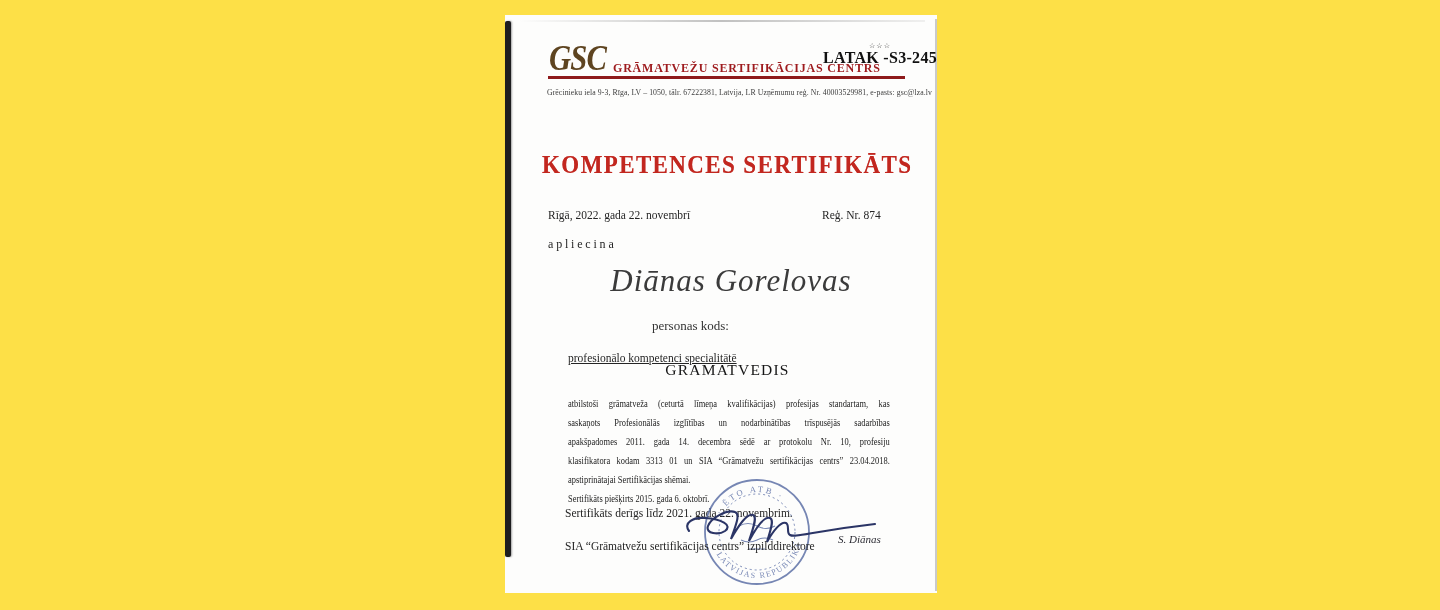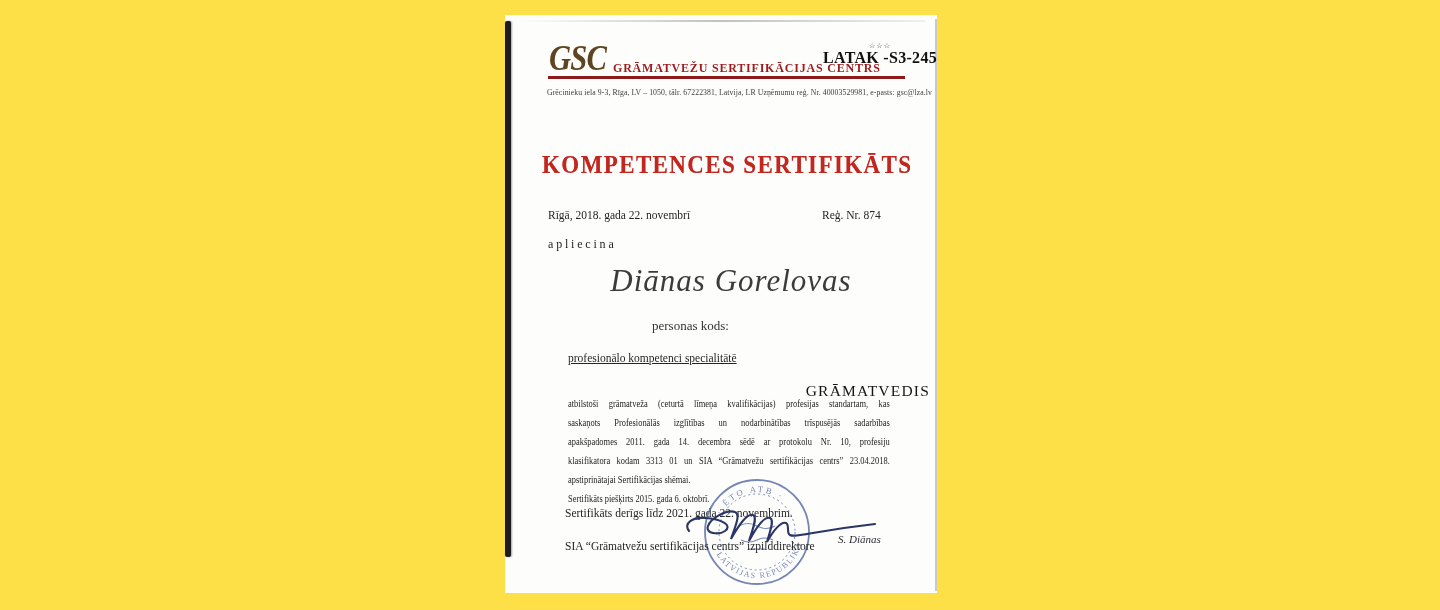--- a/index.html
+++ b/index.html
@@ -34,21 +34,21 @@
 
   .issue-date{left:43px;top:194px;font-size:11.5px;}
   .regnr{left:317px;top:194px;font-size:11.5px;}
   .apliecina{left:43px;top:222px;font-size:12px;letter-spacing:2.8px;}
 
   .holder{left:26px;top:248px;width:400px;text-align:center;font-style:italic;
           font-size:31px;color:#3b3b3b;letter-spacing:1px;}
   .pkods{left:147px;top:303px;font-size:13px;color:#333;}
 
   .intro{left:63px;top:337px;font-size:11.5px;text-decoration:underline;}
-  .profession{top:367px;text-align:right;}
+  .profession{top:346px;}
   .profession span{font-size:15.5px;letter-spacing:1.2px;color:#161616;}
 
   
   .body-block{position:absolute;left:63px;top:379px;width:412px;transform:scaleX(.781);
               transform-origin:0 0;}
   .bline{font-size:10.8px;line-height:19px;white-space:normal;color:#222;}
   .jl{text-align:justify;text-align-last:justify;}
 
   .valid{left:60px;top:492px;font-size:11.5px;}
   .sig-title{left:60px;top:525px;font-size:11.5px;}
@@ -75,21 +75,21 @@
     </div>
     <div class="rule-red"></div>
     <div class="abs address-wrap">
       <span class="address">Grēcinieku iela 9-3, Rīga, LV – 1050, tālr. 67222381, Latvija, LR Uzņēmumu reģ. Nr. 40003529981, e-pasts: gsc@lza.lv</span>
     </div>
 
     <div class="abs center-block title">
       <span>KOMPETENCES SERTIFIKĀTS</span>
     </div>
 
-    <div class="abs issue-date">Rīgā, 2018. gada 22. novembrī</div>
+    <div class="abs issue-date">Rīgā, 2022. gada 22. novembrī</div>
     <div class="abs regnr">Reģ. Nr. 874</div>
 
     <div class="abs apliecina">apliecina</div>
 
     <div class="abs holder">Diānas Gorelovas</div>
     <div class="abs pkods">personas kods:</div>
 
     <div class="abs intro">profesionālo kompetenci specialitātē</div>
     <div class="abs center-block profession">
       <span>GRĀMATVEDIS</span>

